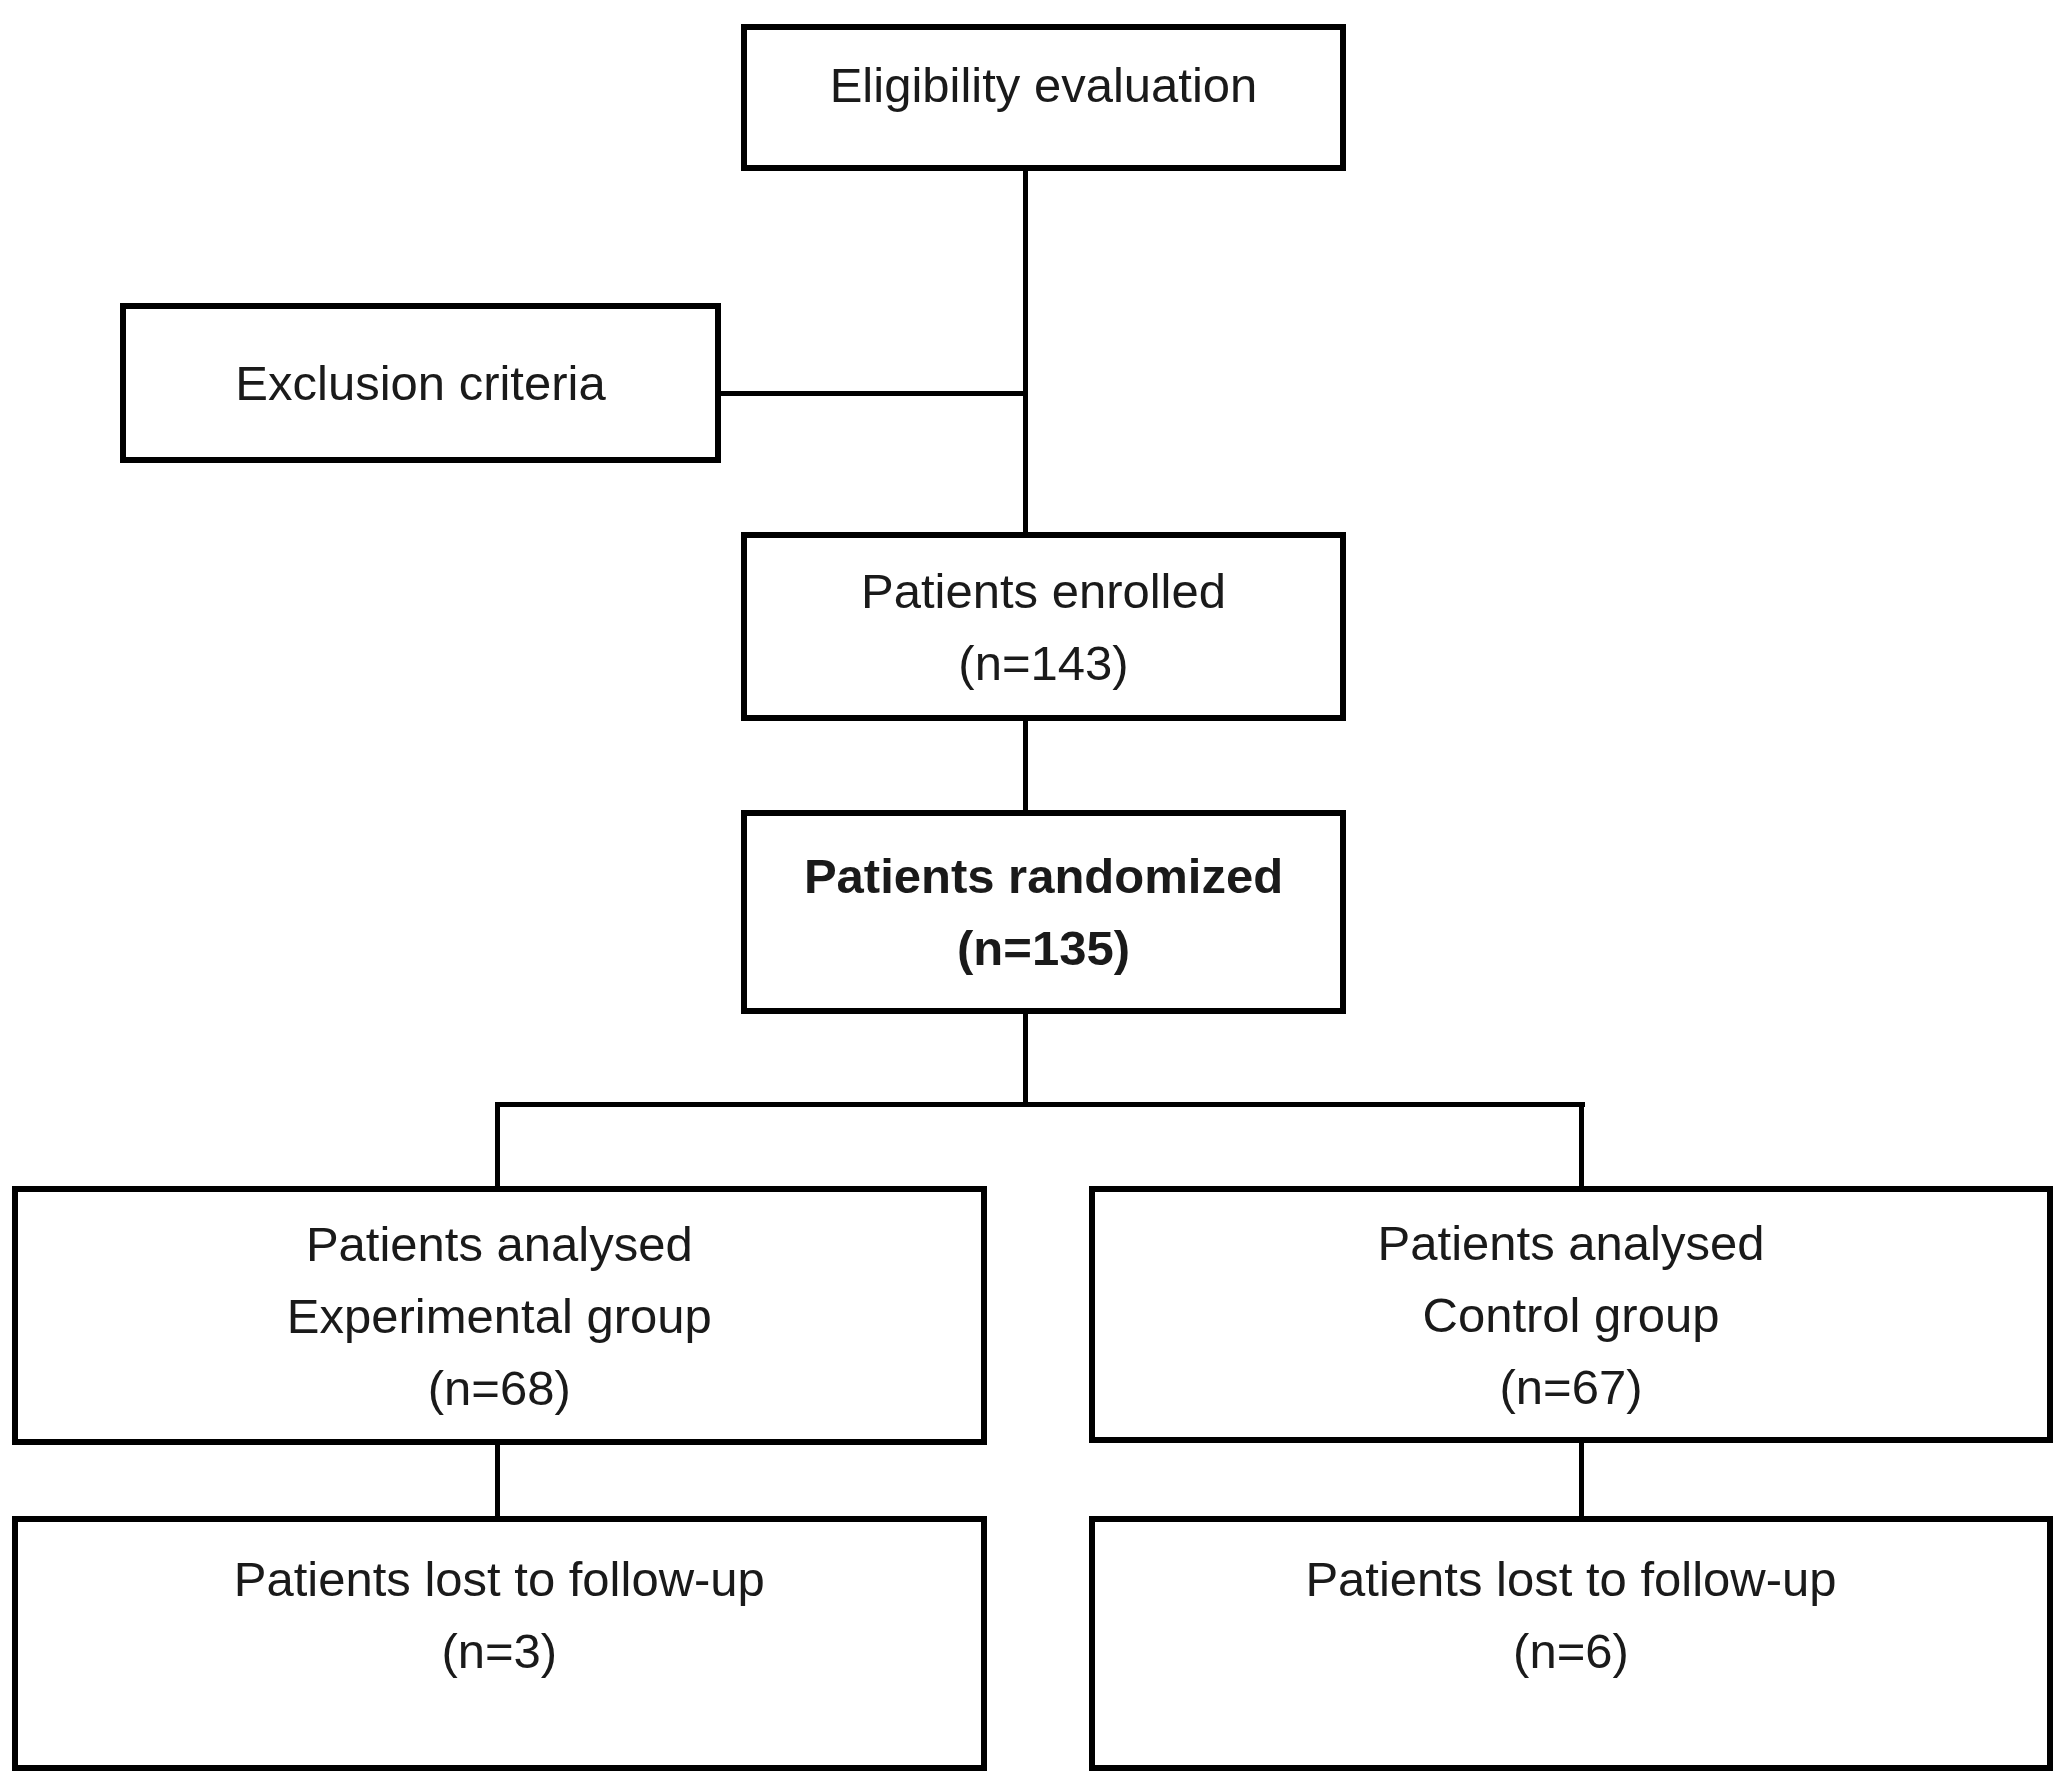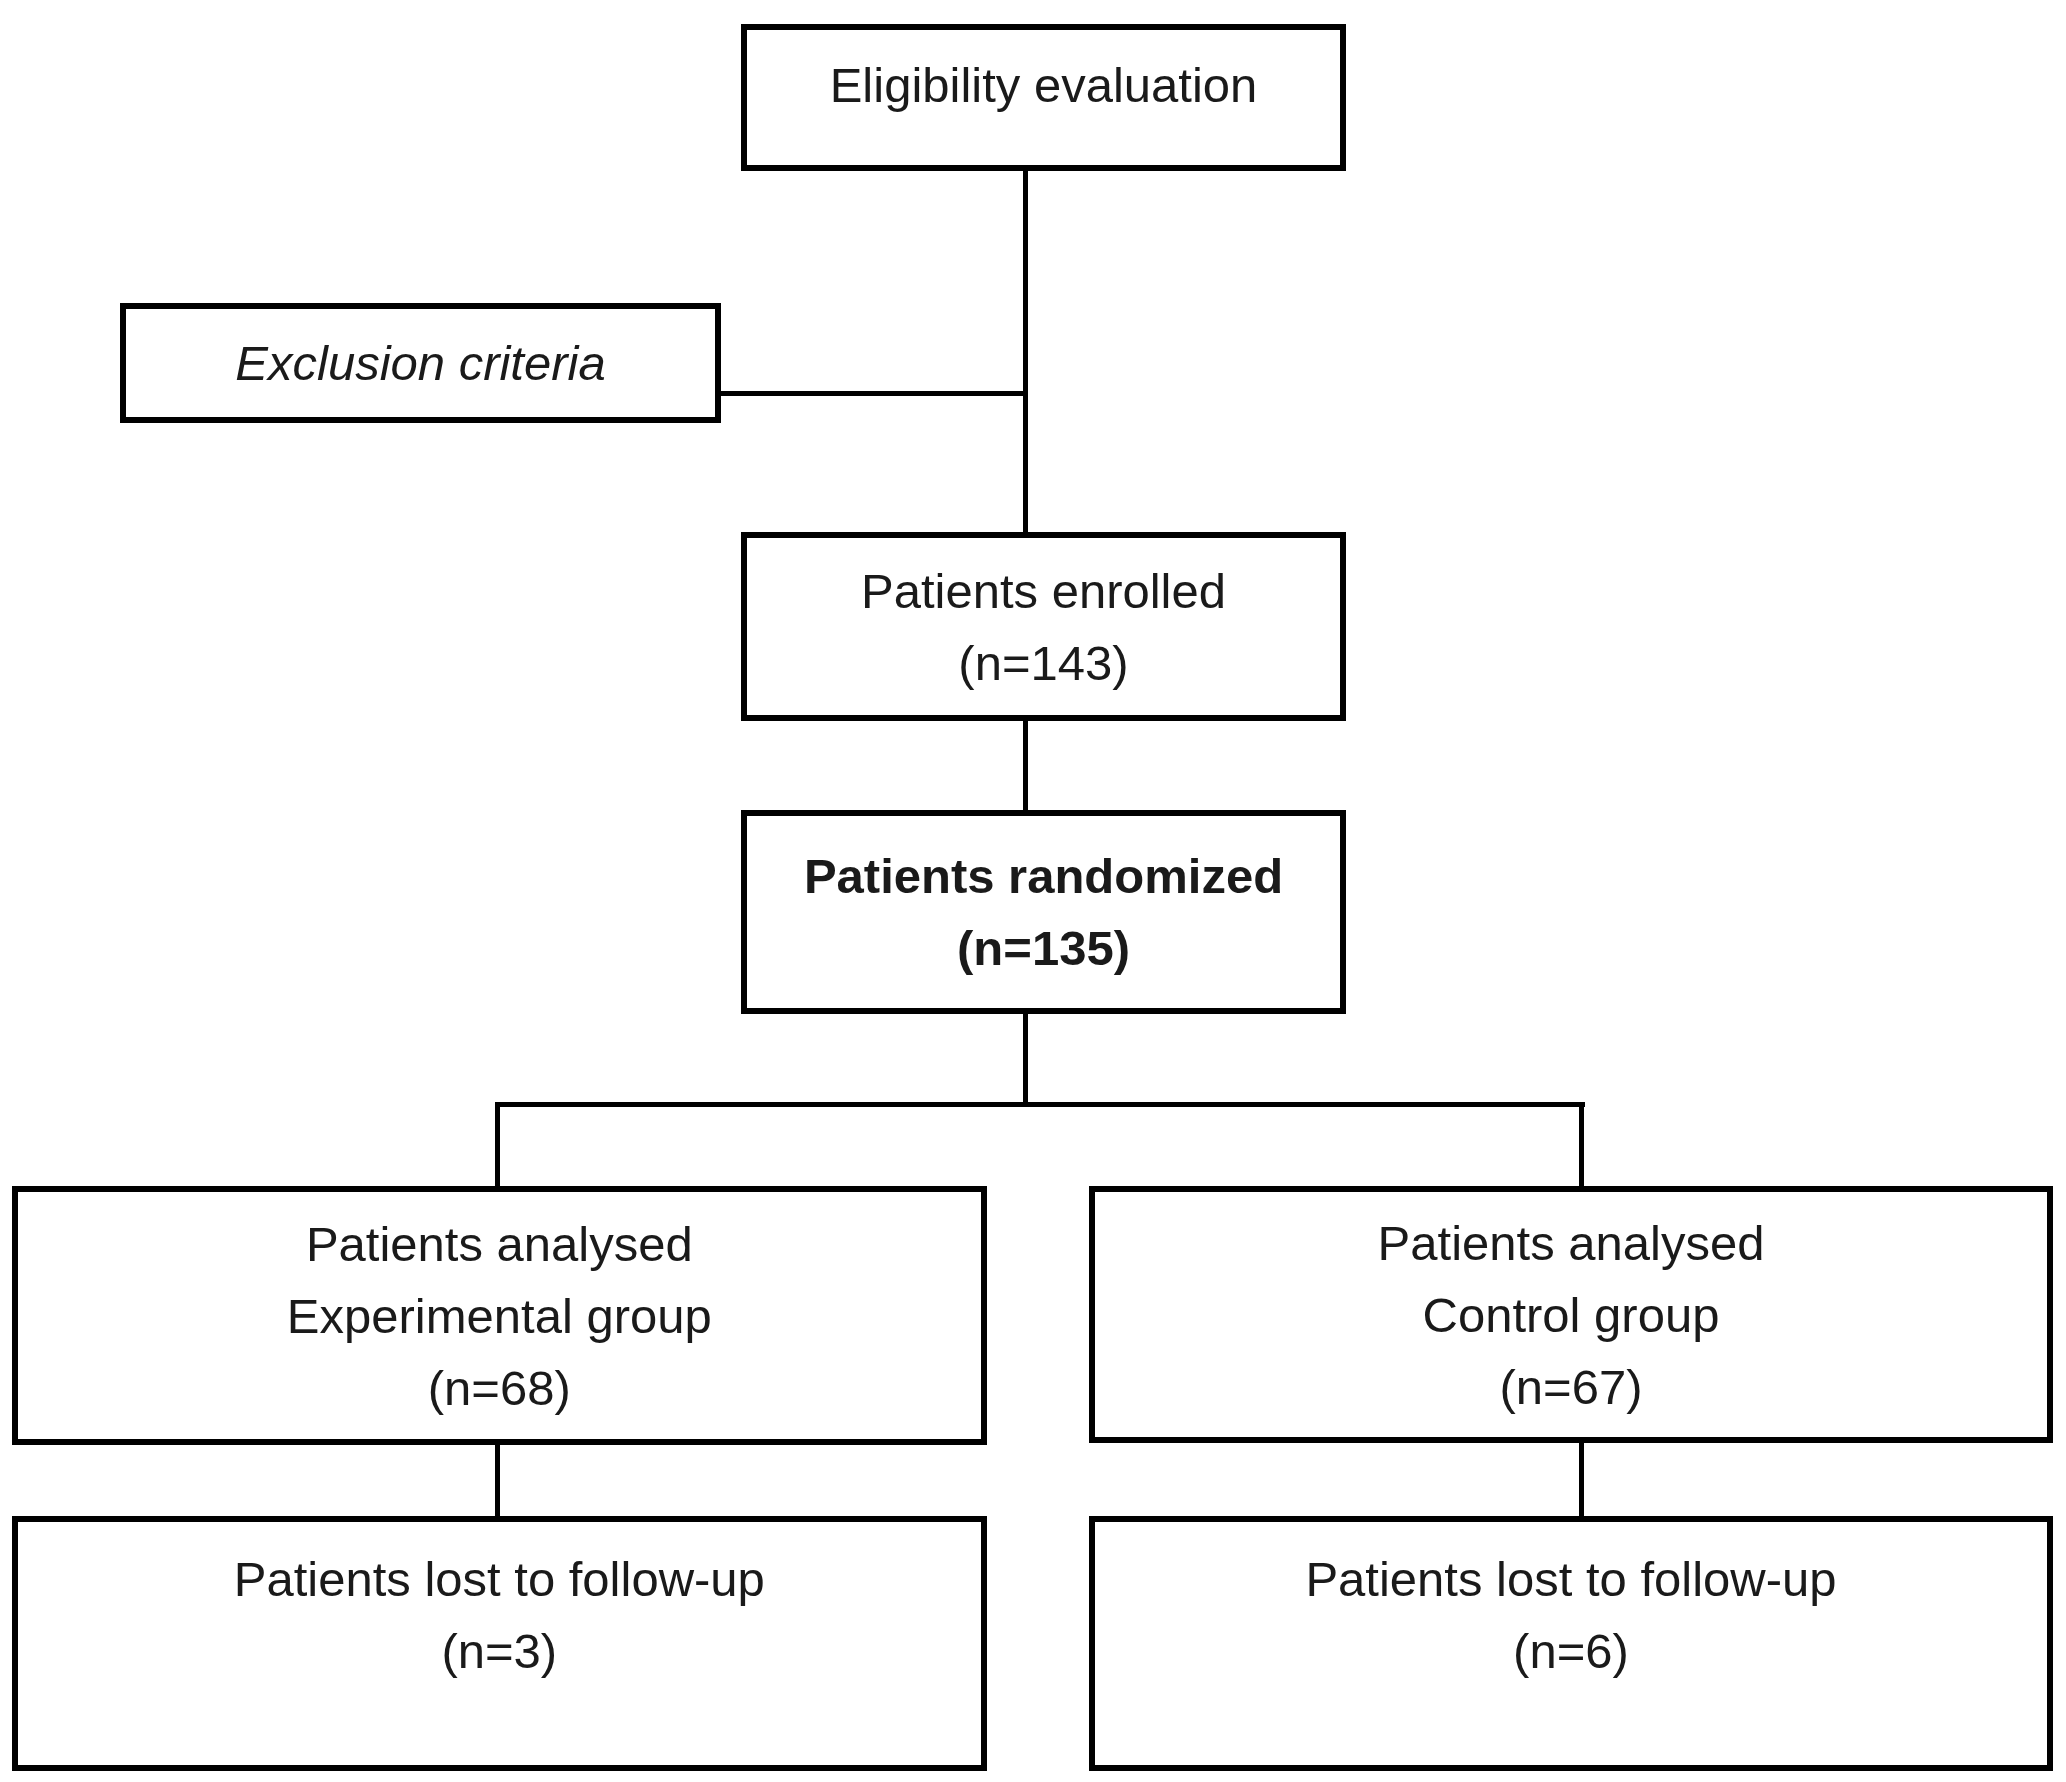--- a/index.html
+++ b/index.html
@@ -58,21 +58,21 @@
   <div class="edge" style="left:495px; top:1102px; width:1090px; height:5.2px;"></div>
   <div class="edge" style="left:495px; top:1105px; width:5.2px; height:86px;"></div>
   <div class="edge" style="left:1579px; top:1105px; width:5.2px; height:86px;"></div>
   <div class="edge" style="left:495px; top:1444px; width:5.2px; height:75px;"></div>
   <div class="edge" style="left:1579px; top:1442px; width:5.2px; height:77px;"></div>
 
   <div class="node node--lift" style="left:741px; top:23.6px; width:605px; height:147px;">
     <span class="tline">Eligibility evaluation</span>
   </div>
 
-  <div class="node" style="left:120px; top:303px; width:601px; height:120px;font-style:italic;">
+  <div class="node" style="left:120px; top:303px; width:601px; height:160px;">
     <span class="tline">Exclusion criteria</span>
   </div>
 
   <div class="node" style="left:741px; top:532px; width:605px; height:189px;justify-content:center;">
     <span class="tline">Patients enrolled</span>
     <span class="tline">(n=143)</span>
   </div>
 
   <div class="node" style="left:741px; top:810px; width:605px; height:204px;font-weight:bold;">
     <span class="tline">Patients randomized</span>

